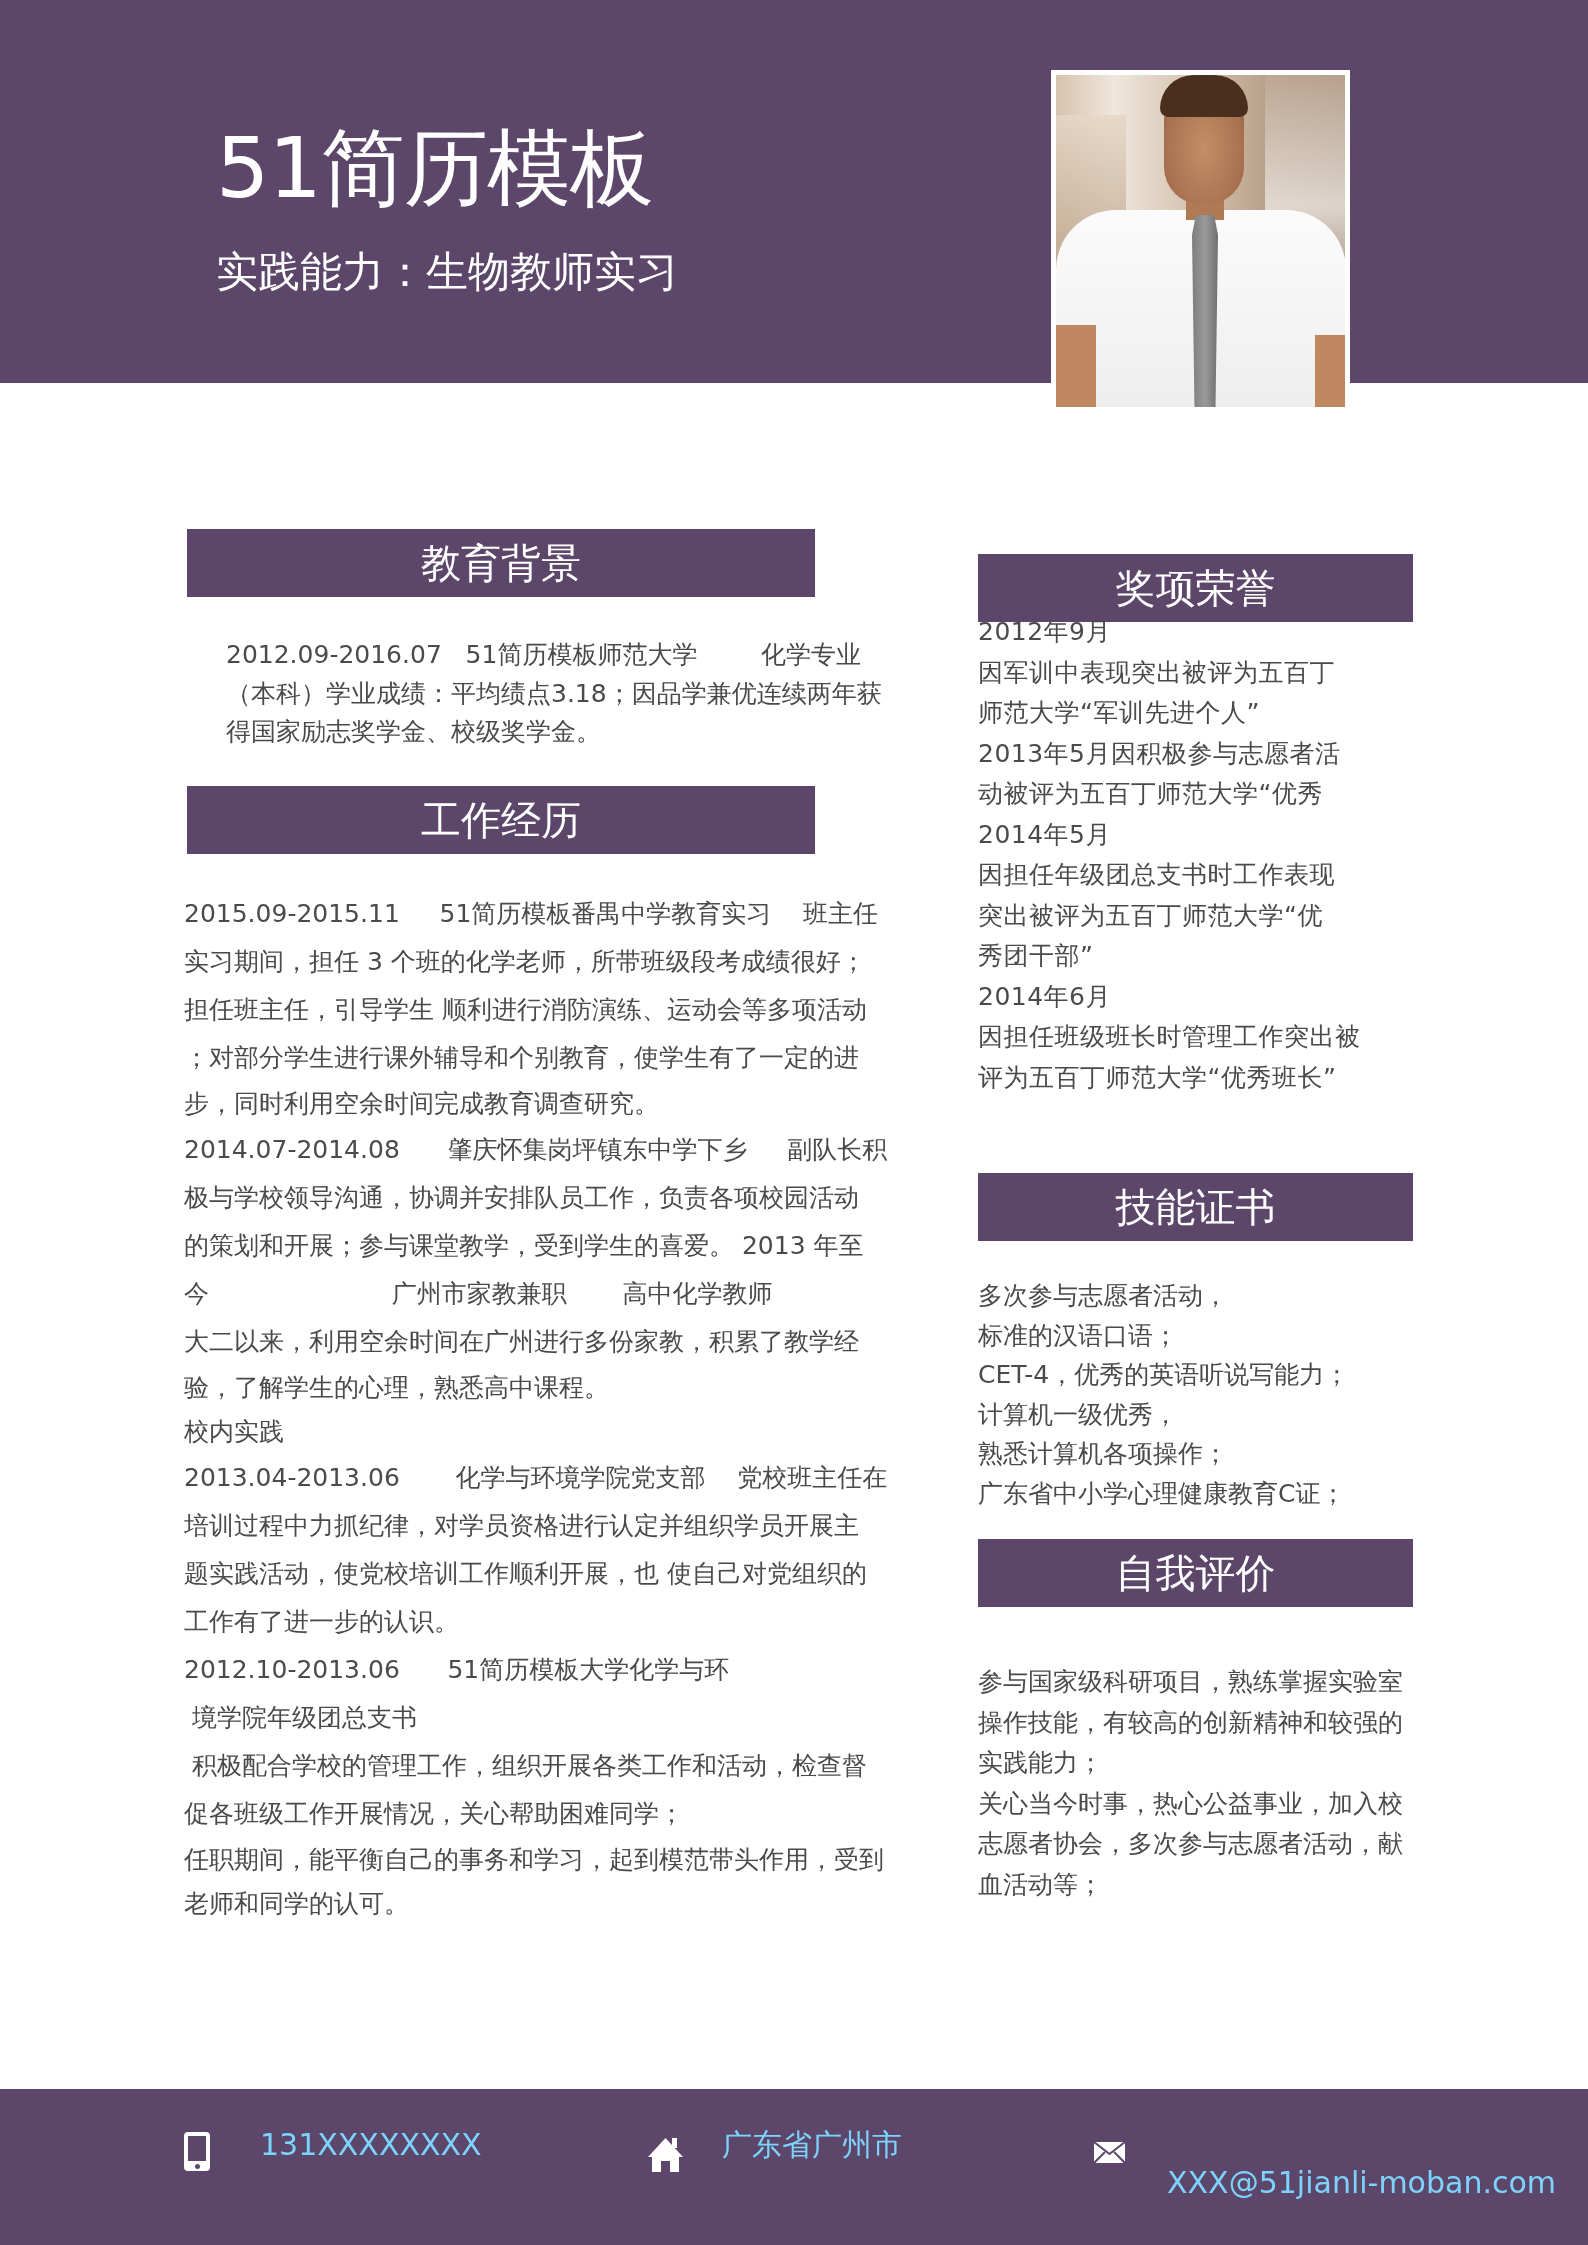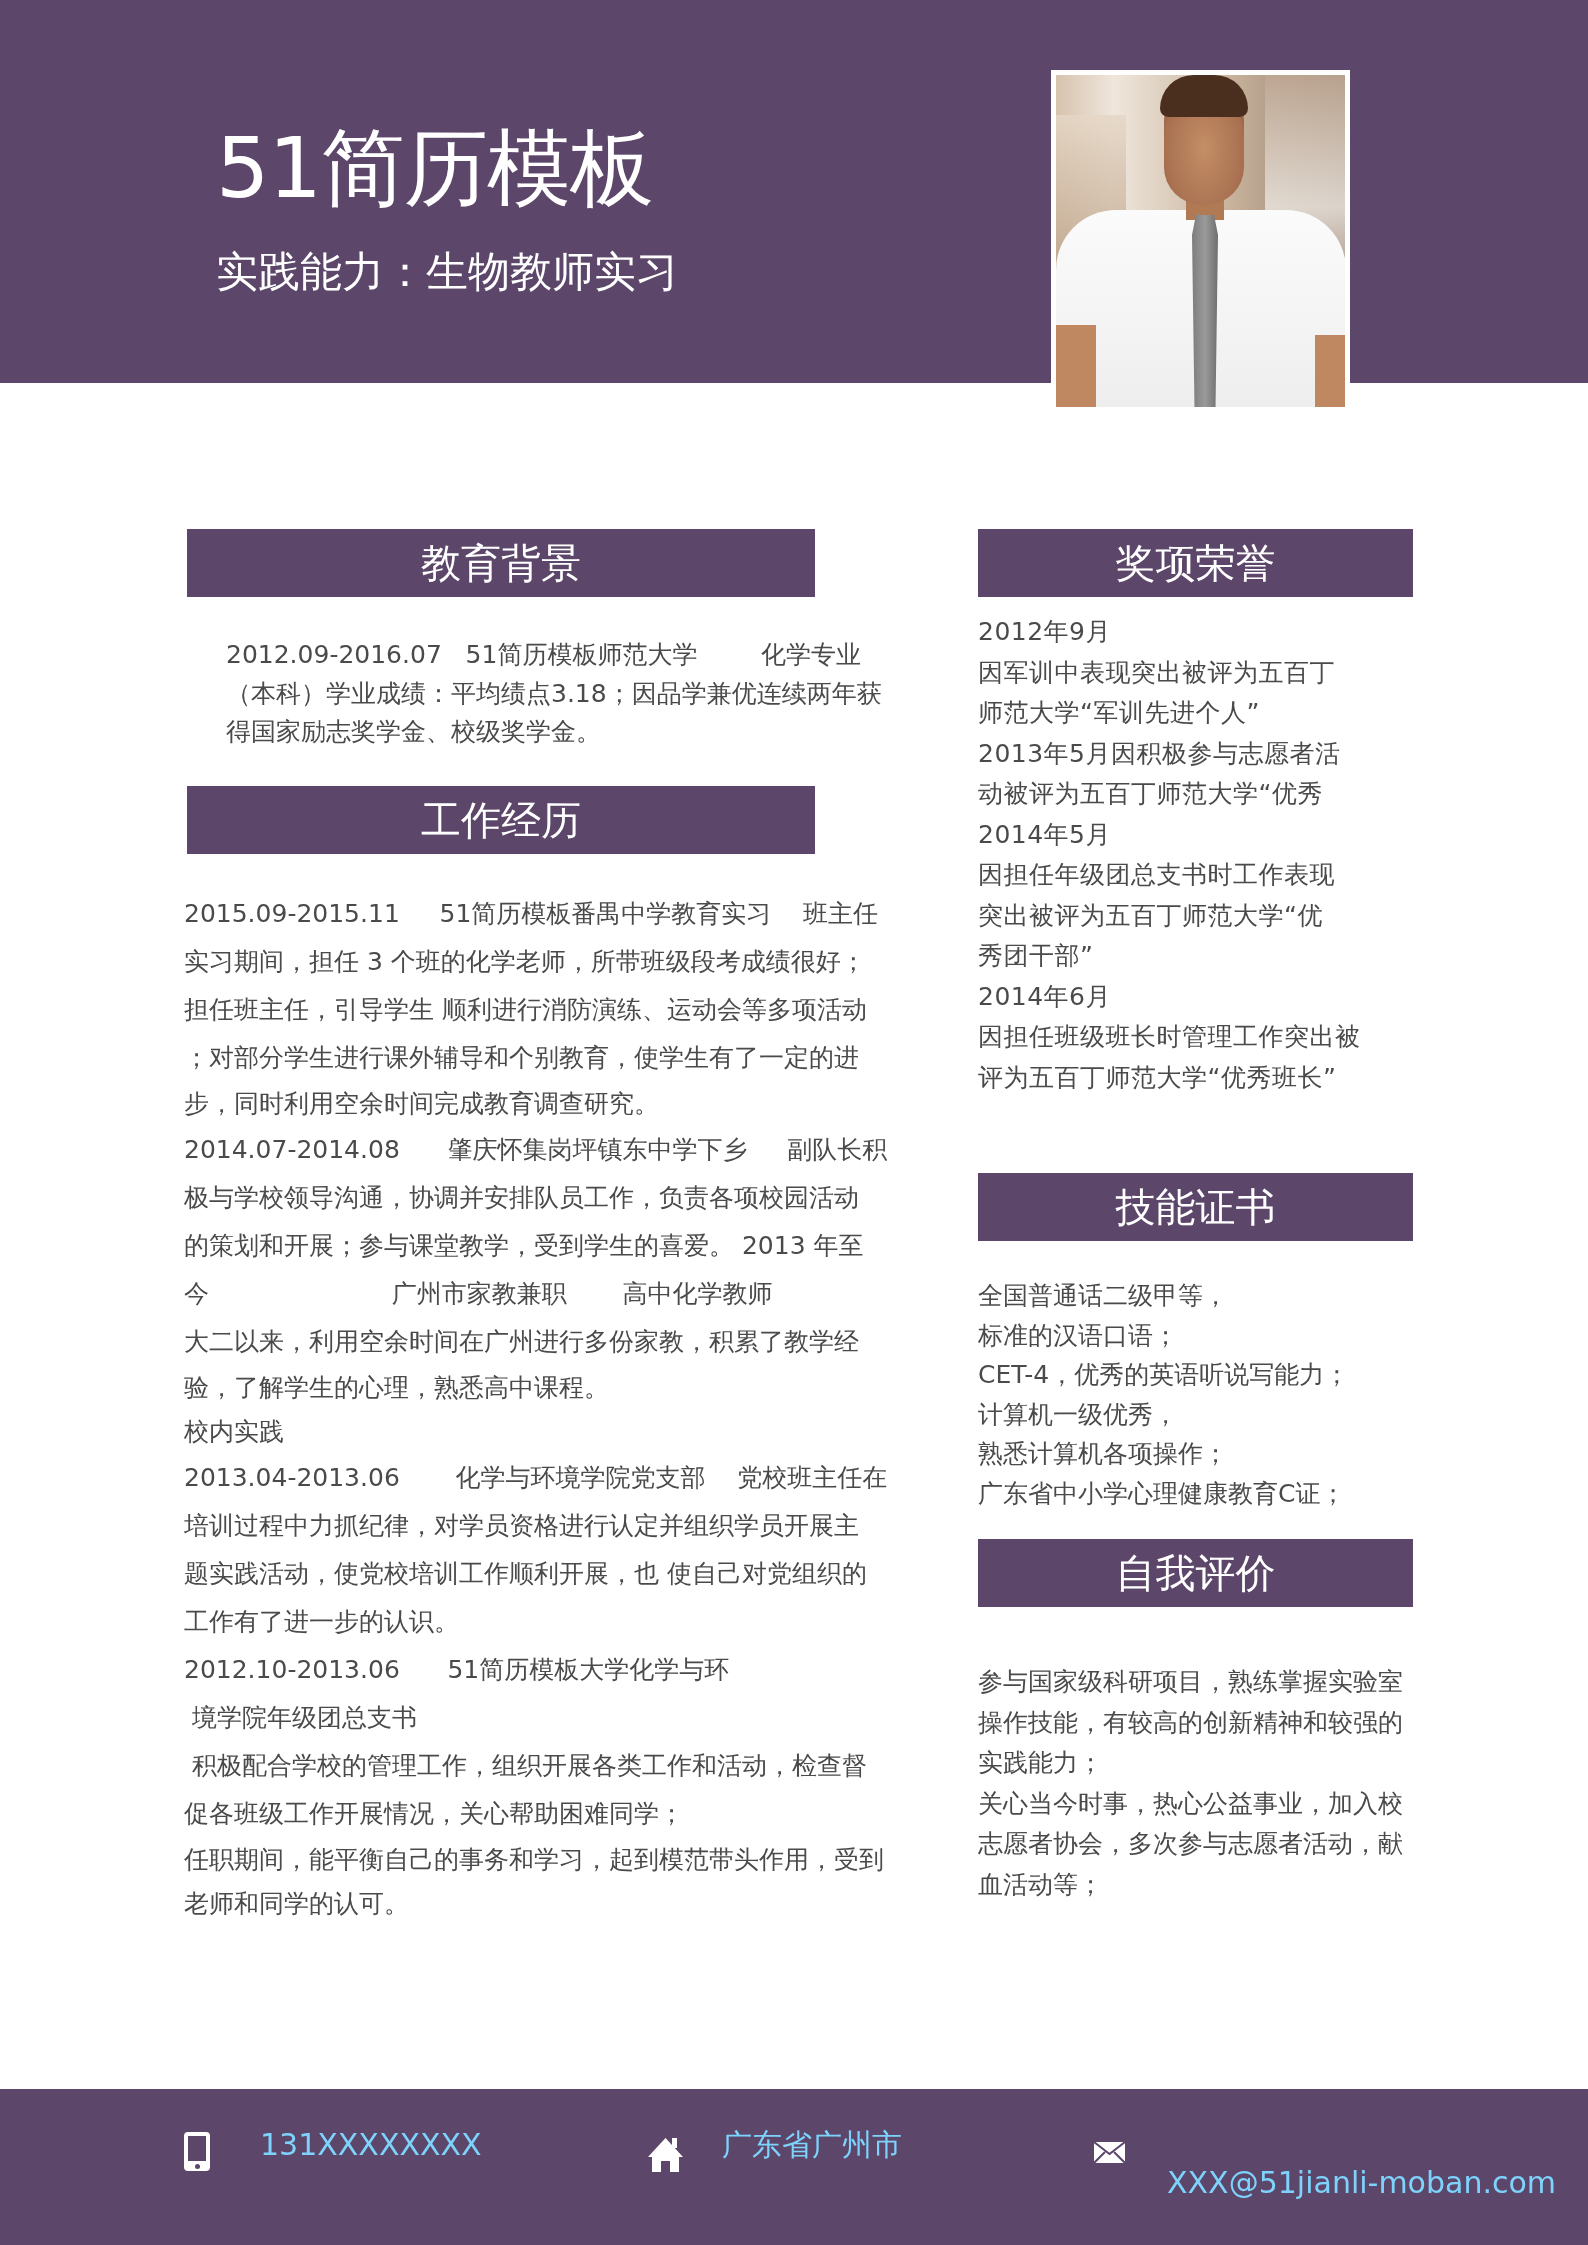--- a/index.html
+++ b/index.html
@@ -19,21 +19,21 @@
   .photo .hair { position:absolute; left:104px; top:0px; width:88px; height:42px; border-radius: 40px 40px 10px 10px; background:#4a2e1e; }
   .photo .neck { position:absolute; left:130px; top:115px; width:38px; height:30px; background:#b07a55; }
   .photo .shirt { position:absolute; left:0; top:135px; width:290px; height:200px; background: linear-gradient(180deg,#fbfbfb,#eeeeee); border-radius: 60px 60px 0 0; }
   .photo .arm-l { position:absolute; left:0; top:250px; width:40px; height:90px; background:#c08860; }
   .photo .arm-r { position:absolute; right:0; top:260px; width:30px; height:80px; background:#c08860; }
   .photo .tie { position:absolute; left:136px; top:140px; width:26px; height:200px; background: linear-gradient(90deg,#7d7d7d,#9a9a9a,#6f6f6f); clip-path: polygon(15% 0, 85% 0, 100% 10%, 90% 100%, 10% 100%, 0 10%); }
 
   .section-bar { position: absolute; height: 68px; background: #5c466a; color: #ffffff; font-size: 40px; line-height: 68px; text-align: center; white-space: nowrap; }
   .bar-edu { left: 187px; top: 529px; width: 628px; }
   .bar-work { left: 187px; top: 786px; width: 628px; }
-  .bar-award { left: 978px; top: 529px; width: 435px; }
+  .bar-award { left: 978px; top: 554px; width: 435px; }
   .bar-skill { left: 978px; top: 1173px; width: 435px; }
   .bar-self { left: 978px; top: 1539px; width: 435px; }
 
   .block { position: absolute; font-size: 25px; color: #4a4a4a; }
   .block .line { white-space: pre; display: block; }
   .edu-text { left: 187px; top: 636px; width: 660px; }
   .edu-text .line { height: 38.5px; line-height: 38.5px; margin-left: 39px; }
 
   .work-text { left: 184px; top: 890px; width: 680px; }
   .work-text .line { height: 48px; line-height: 48px; }
@@ -121,21 +121,21 @@
   <span class="line">因担任年级团总支书时工作表现</span>
   <span class="line">突出被评为五百丁师范大学“优</span>
   <span class="line">秀团干部”</span>
   <span class="line">2014年6月</span>
   <span class="line">因担任班级班长时管理工作突出被</span>
   <span class="line">评为五百丁师范大学“优秀班长”</span>
 </div>
 
 <div class="section-bar bar-skill">技能证书</div>
 <div class="block skill-text">
-  <span class="line">全国普通话二级甲等，</span>
+  <span class="line">多次参与志愿者活动，</span>
   <span class="line">标准的汉语口语；</span>
   <span class="line">CET-4，优秀的英语听说写能力；</span>
   <span class="line">计算机一级优秀，</span>
   <span class="line">熟悉计算机各项操作；</span>
   <span class="line">广东省中小学心理健康教育C证；</span>
 </div>
 
 <div class="section-bar bar-self">自我评价</div>
 <div class="block self-text">
   <span class="line">参与国家级科研项目，熟练掌握实验室</span>

